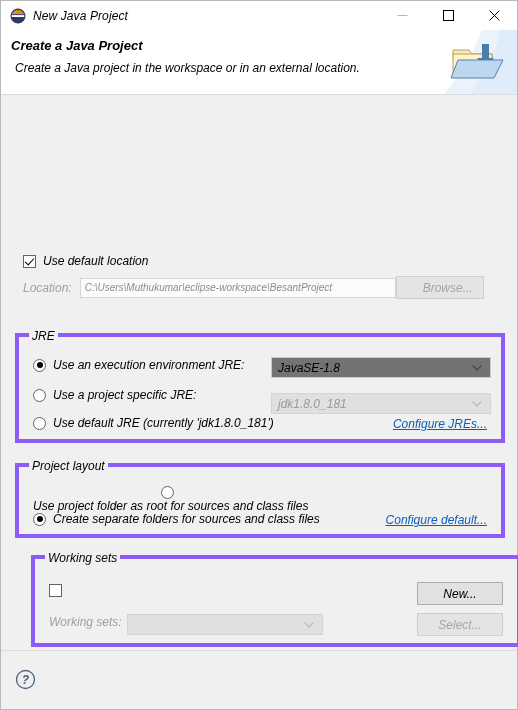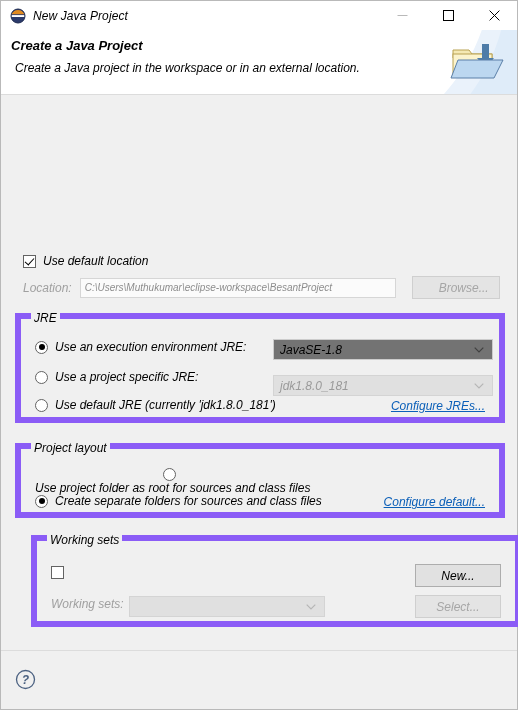--- a/index.html
+++ b/index.html
@@ -219,22 +219,23 @@
     justify-content: center;
     height: 23px;
     cursor: default;
   }
   .btn.dis { color: #a6a6a6; border-color: #cfcfcf; background: #e4e4e4; }
 
   
   .group {
     position: absolute;
     box-sizing: border-box;
-    border: 6px solid #8b5cf6;
+    border: 4px solid #8b5cf6;
     background: transparent;
+    margin-top: 20px;
   }
   .group-title {
     position: absolute;
     top: -8px;
     left: 10px;
     background: #f0f0f0;
     padding: 0 3px;
     font-size: 12px;
     color: #000;
   }
@@ -359,21 +360,21 @@
     <div class="row" id="row-usedefloc">
       <span class="cbx on"></span>
       <span class="lbl">Use default location</span>
     </div>
 
     <div class="row" id="row-location">
       <span class="lbl dim">Location:</span>
       <div class="loc-field">
         <span>C:\Users\Muthukumar\eclipse-workspace\BesantProject</span>
       </div>
-      <div class="btn dis" style="width:88px;margin-left:16px;padding-left:16px;">
+      <div class="btn dis" style="width:88px;margin-left:0;padding-left:16px;">
         <span>Browse...</span>
       </div>
     </div>
 
     <div class="group" id="grp-jre">
       <span class="group-title">JRE</span>
 
       <div class="row" style="left:14px; top:21px;">
         <span class="rdo on"></span>
         <span class="lbl">Use an execution environment JRE:</span>

